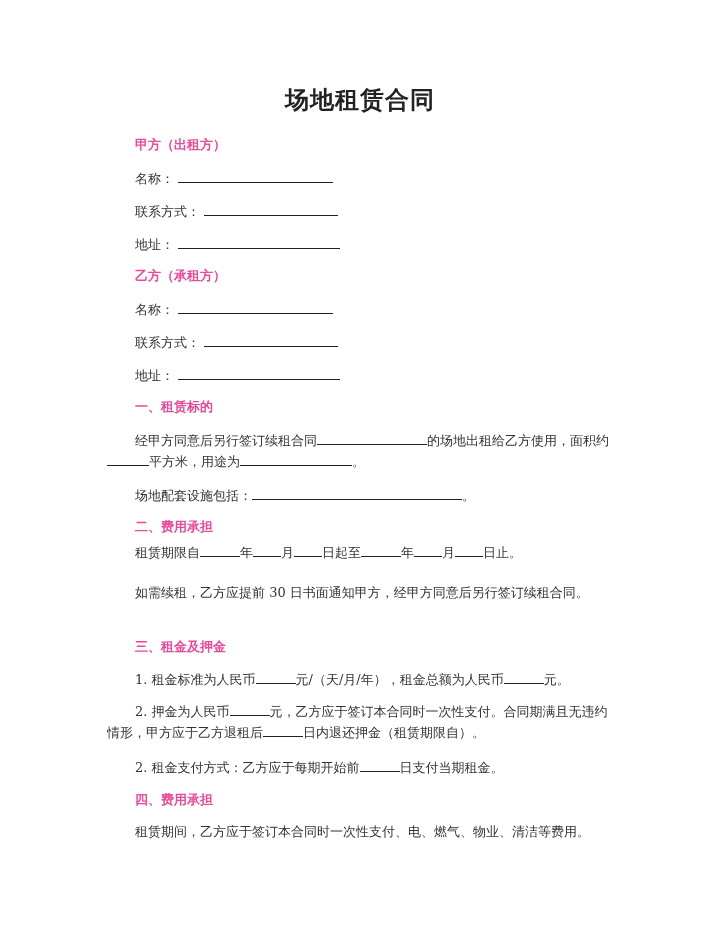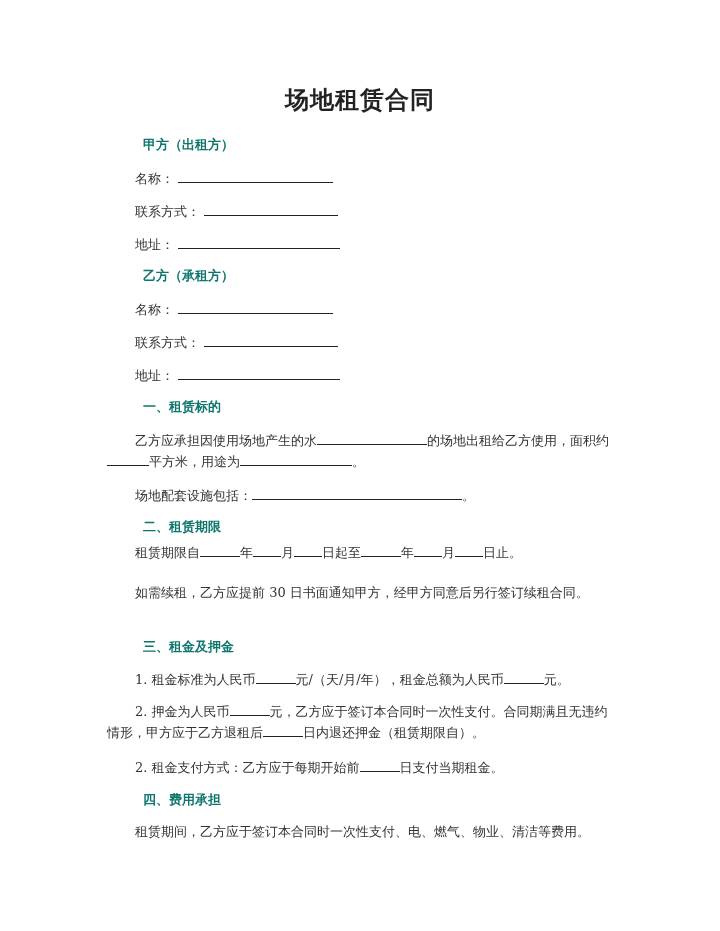--- a/index.html
+++ b/index.html
@@ -1,21 +1,21 @@
 <!DOCTYPE html>
 <html><head>
   <meta charset="utf-8">
   <style>
     html, body { margin: 0; padding: 0; background: #ffffff; }
     body { width: 720px; height: 931px; position: relative; overflow: hidden;
       font-family: "DejaVu Serif", "Liberation Serif", serif; color: #333; }
     .title { position: absolute; top: 84px; left: 0; width: 720px; text-align: center;
       font-family: "DejaVu Sans", sans-serif; font-weight: bold; font-size: 24px; color: #222; letter-spacing: 1px; }
     .line { position: absolute; left: 135px; font-size: 13px; white-space: nowrap; line-height: 16px; }
-    .bold { font-family: "DejaVu Sans", sans-serif; font-weight: bold; color: #0f766e; margin-left: 8px; }
+    .bold { font-family: "DejaVu Sans", sans-serif; font-weight: bold; color: #ec4899; }
     .blank { display: inline-block; border-bottom: 1px solid #222; height: 12px; vertical-align: baseline; }
     .para { position: absolute; left: 107px; width: 510px; font-size: 13px; line-height: 21px; text-indent: 28px; }
   </style>
 </head>
 <body>
 
 <div class="title">场地租赁合同</div>
 
 <div class="line bold" style="top:137px">甲方（出租方）</div>
 <div class="line" style="top:170px">
@@ -40,27 +40,27 @@
   <span>联系方式：</span>
   <span class="blank" style="width:134px"></span>
 </div>
 <div class="line" style="top:367px">
   <span>地址：</span>
   <span class="blank" style="width:162px"></span>
 </div>
 
 <div class="line bold" style="top:399px">一、租赁标的</div>
 <div class="para" style="top:430px">
-  <span>乙方应承担因使用场地产生的水</span><span class="blank" style="width:110px"></span><span>的场地出租给乙方使用，面积约</span><span class="blank" style="width:42px"></span><span>平方米，用途为</span><span class="blank" style="width:112px"></span><span>。</span>
+  <span>经甲方同意后另行签订续租合同</span><span class="blank" style="width:110px"></span><span>的场地出租给乙方使用，面积约</span><span class="blank" style="width:42px"></span><span>平方米，用途为</span><span class="blank" style="width:112px"></span><span>。</span>
 </div>
 <div class="line" style="top:487px">
   <span>场地配套设施包括：</span><span class="blank" style="width:210px"></span><span>。</span>
 </div>
 
-<div class="line bold" style="top:519px">二、租赁期限</div>
+<div class="line bold" style="top:519px">二、费用承担</div>
 <div class="line" style="top:544px">
   <span>租赁期限自</span><span class="blank" style="width:40px"></span><span>年</span><span class="blank" style="width:28px"></span><span>月</span><span class="blank" style="width:28px"></span><span>日起至</span><span class="blank" style="width:40px"></span><span>年</span><span class="blank" style="width:28px"></span><span>月</span><span class="blank" style="width:28px"></span><span>日止。</span>
 </div>
 <div class="para" style="top:582px">如需续租，乙方应提前 30 日书面通知甲方，经甲方同意后另行签订续租合同。</div>
 
 <div class="line bold" style="top:639px">三、租金及押金</div>
 <div class="line" style="top:671px">
   <span>1.  租金标准为人民币</span><span class="blank" style="width:40px"></span><span>元/（天/月/年），租金总额为人民币</span><span class="blank" style="width:40px"></span><span>元。</span>
 </div>
 <div class="para" style="top:701px">

